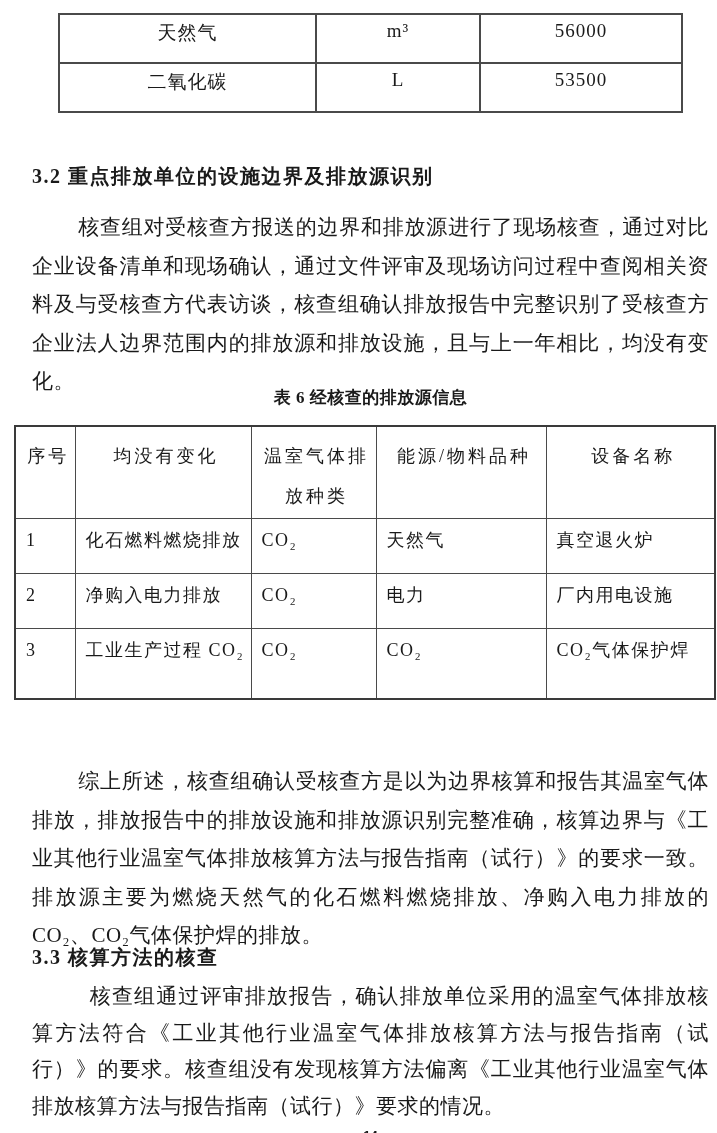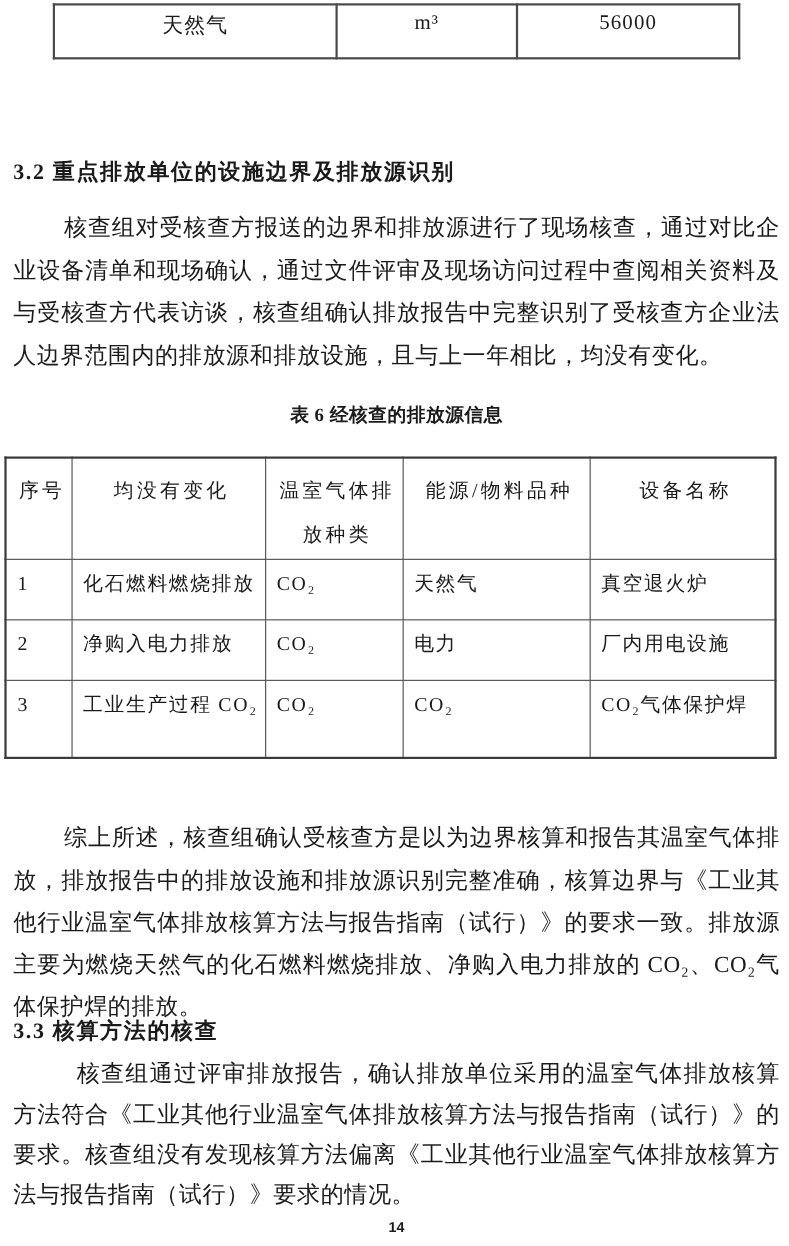--- a/index.html
+++ b/index.html
@@ -1,15 +1,15 @@
 <!DOCTYPE html>
 <html><head>
 <meta charset="utf-8">
 <style>
-  * { margin: 0; padding: 2px; box-sizing: border-box; }
+  * { margin: 0; padding: 12px; box-sizing: border-box; }
   html, body { background: #ffffff; }
   body {
     position: relative;
     width: 717px;
     height: 1133px;
     overflow: hidden;
     font-family: "Liberation Serif", "DejaVu Serif", serif;
     color: #1a1a1a;
   }
 
@@ -126,20 +126,25 @@
       <col style="width:257px">
       <col style="width:164px">
       <col style="width:202px">
     </colgroup>
   <tbody>
     <tr>
       <td>天然气</td>
       <td>m³</td>
       <td>56000</td>
     </tr>
+    <tr>
+      <td>二氧化碳</td>
+      <td>L</td>
+      <td>53500</td>
+    </tr>
   </tbody>
 </table>
 
 <div class="heading h32">3.2 重点排放单位的设施边界及排放源识别</div>
 <div class="para p32">核查组对受核查方报送的边界和排放源进行了现场核查，通过对比企业设备清单和现场确认，通过文件评审及现场访问过程中查阅相关资料及与受核查方代表访谈，核查组确认排放报告中完整识别了受核查方企业法人边界范围内的排放源和排放设施，且与上一年相比，均没有变化。</div>
 
 <div class="t6-caption">表 6 经核查的排放源信息</div>
 
 <table class="table6">
   <colgroup>

